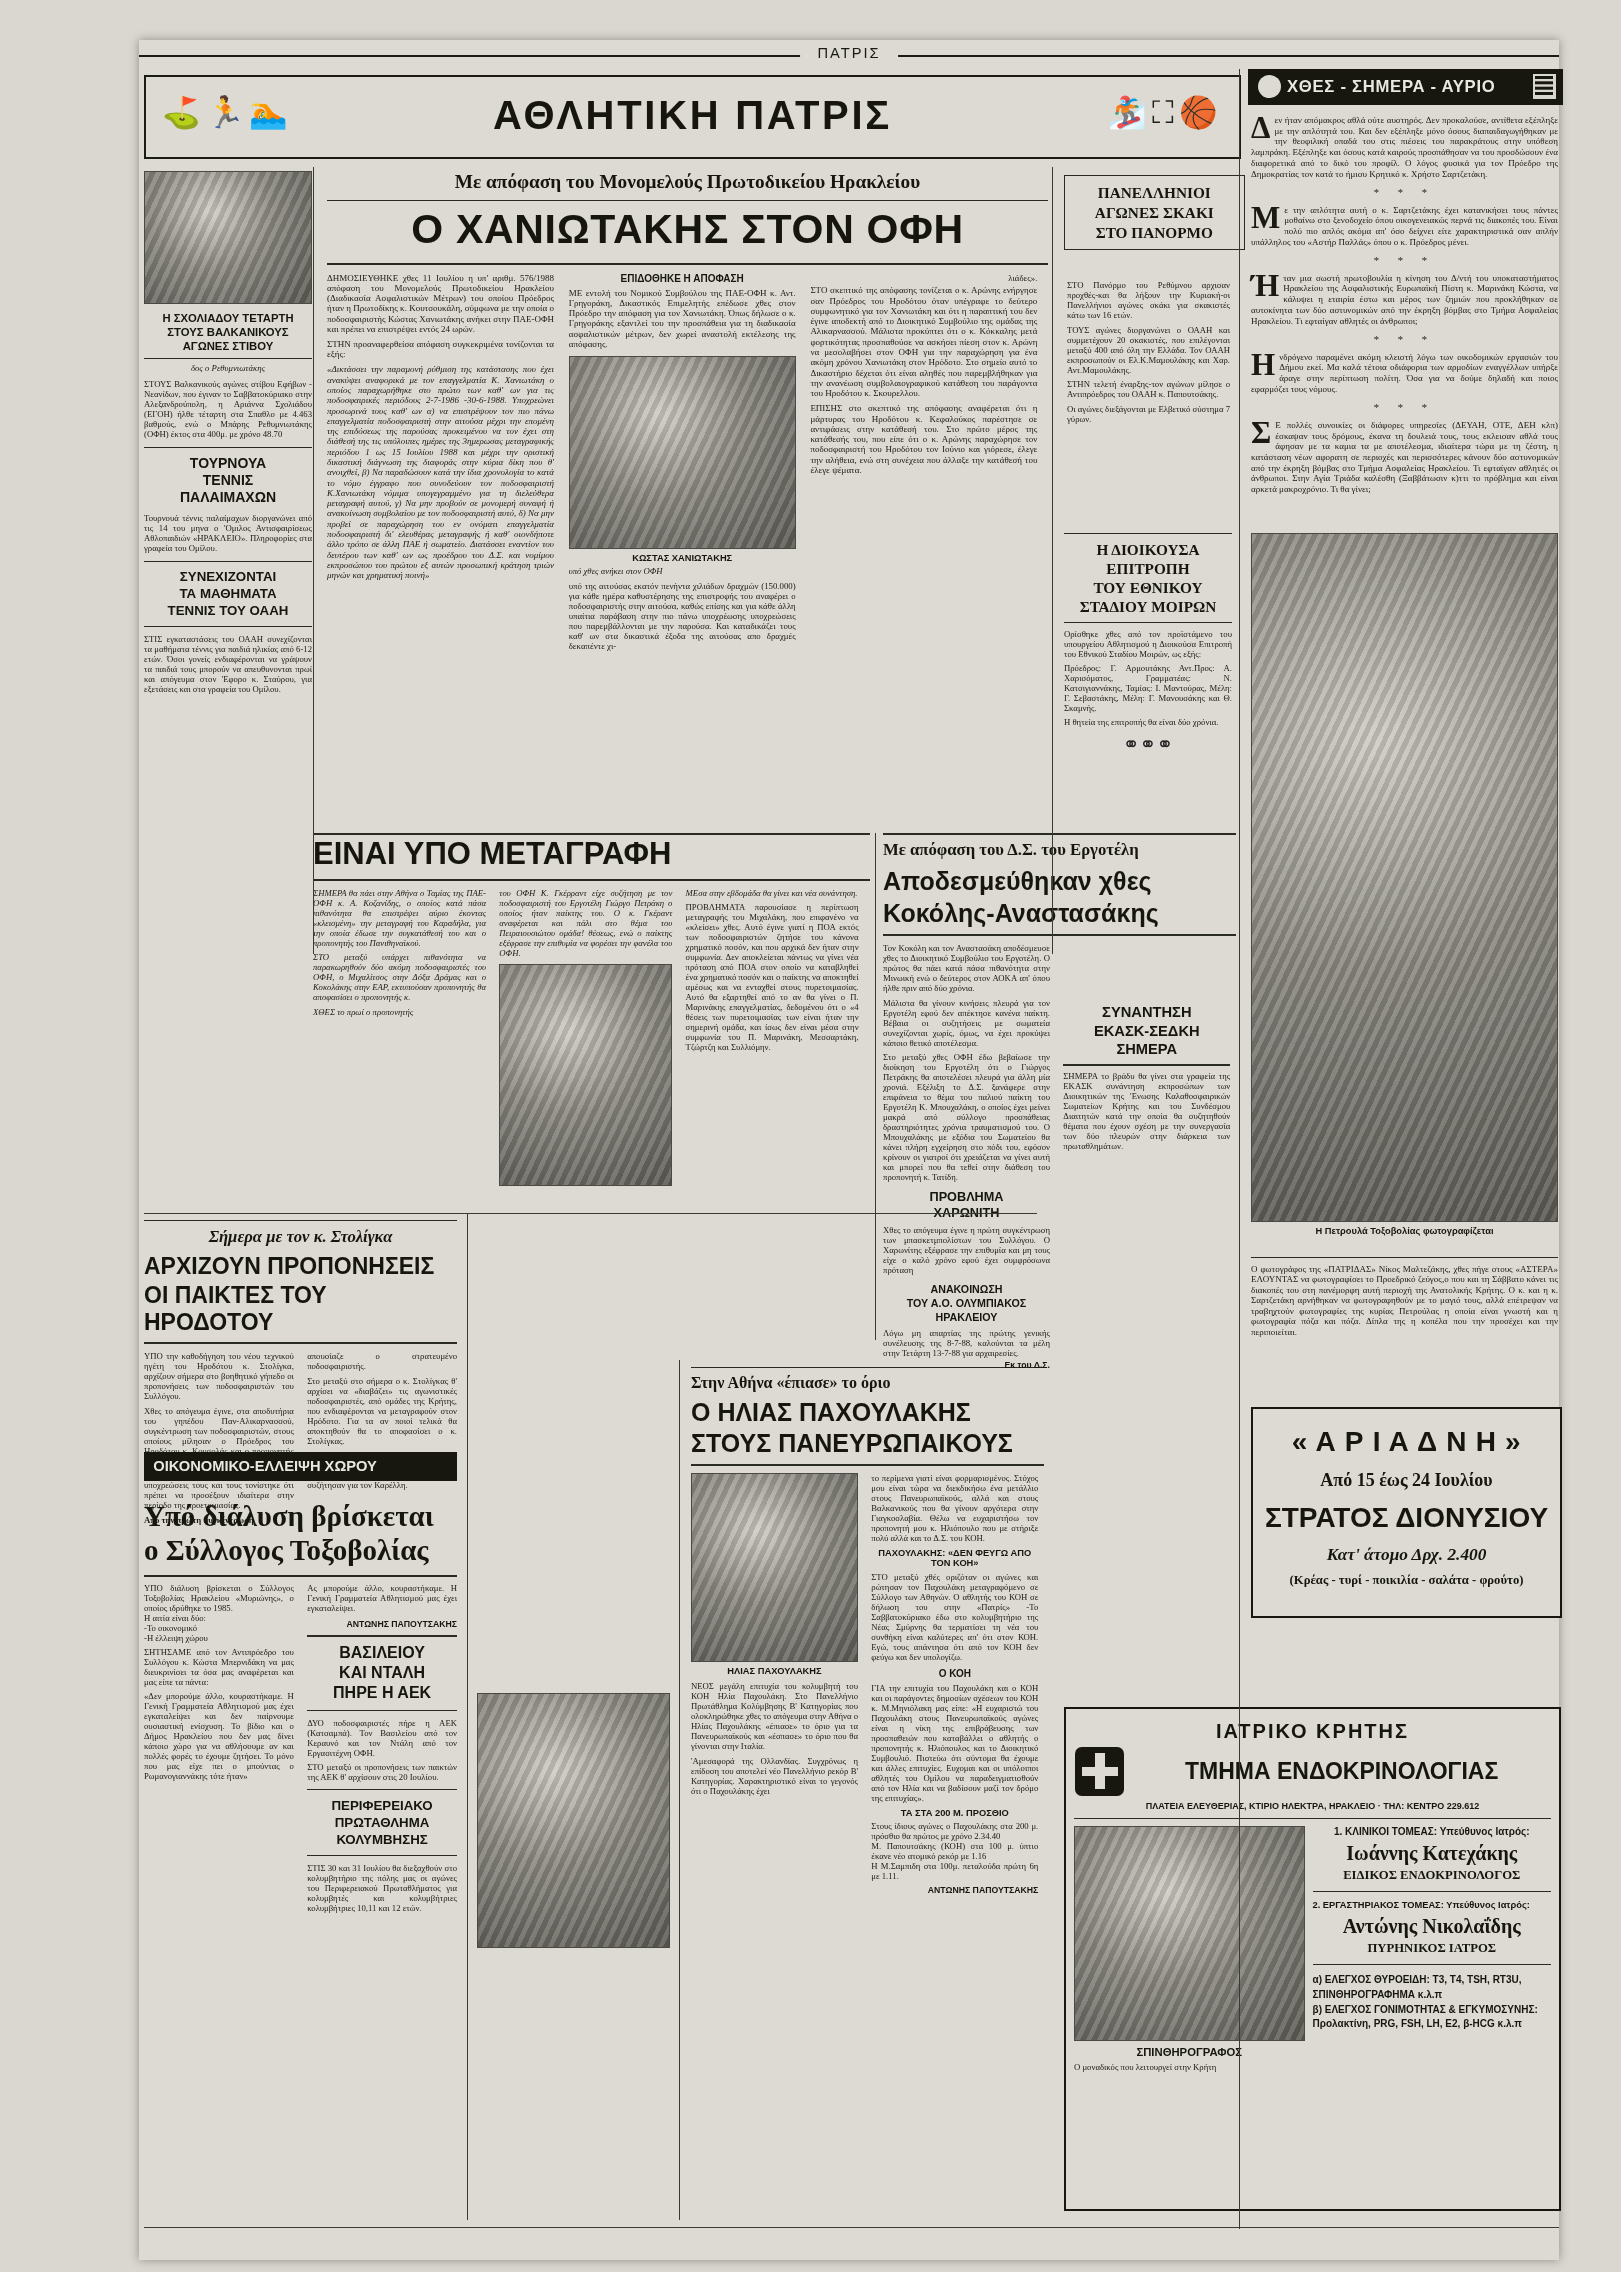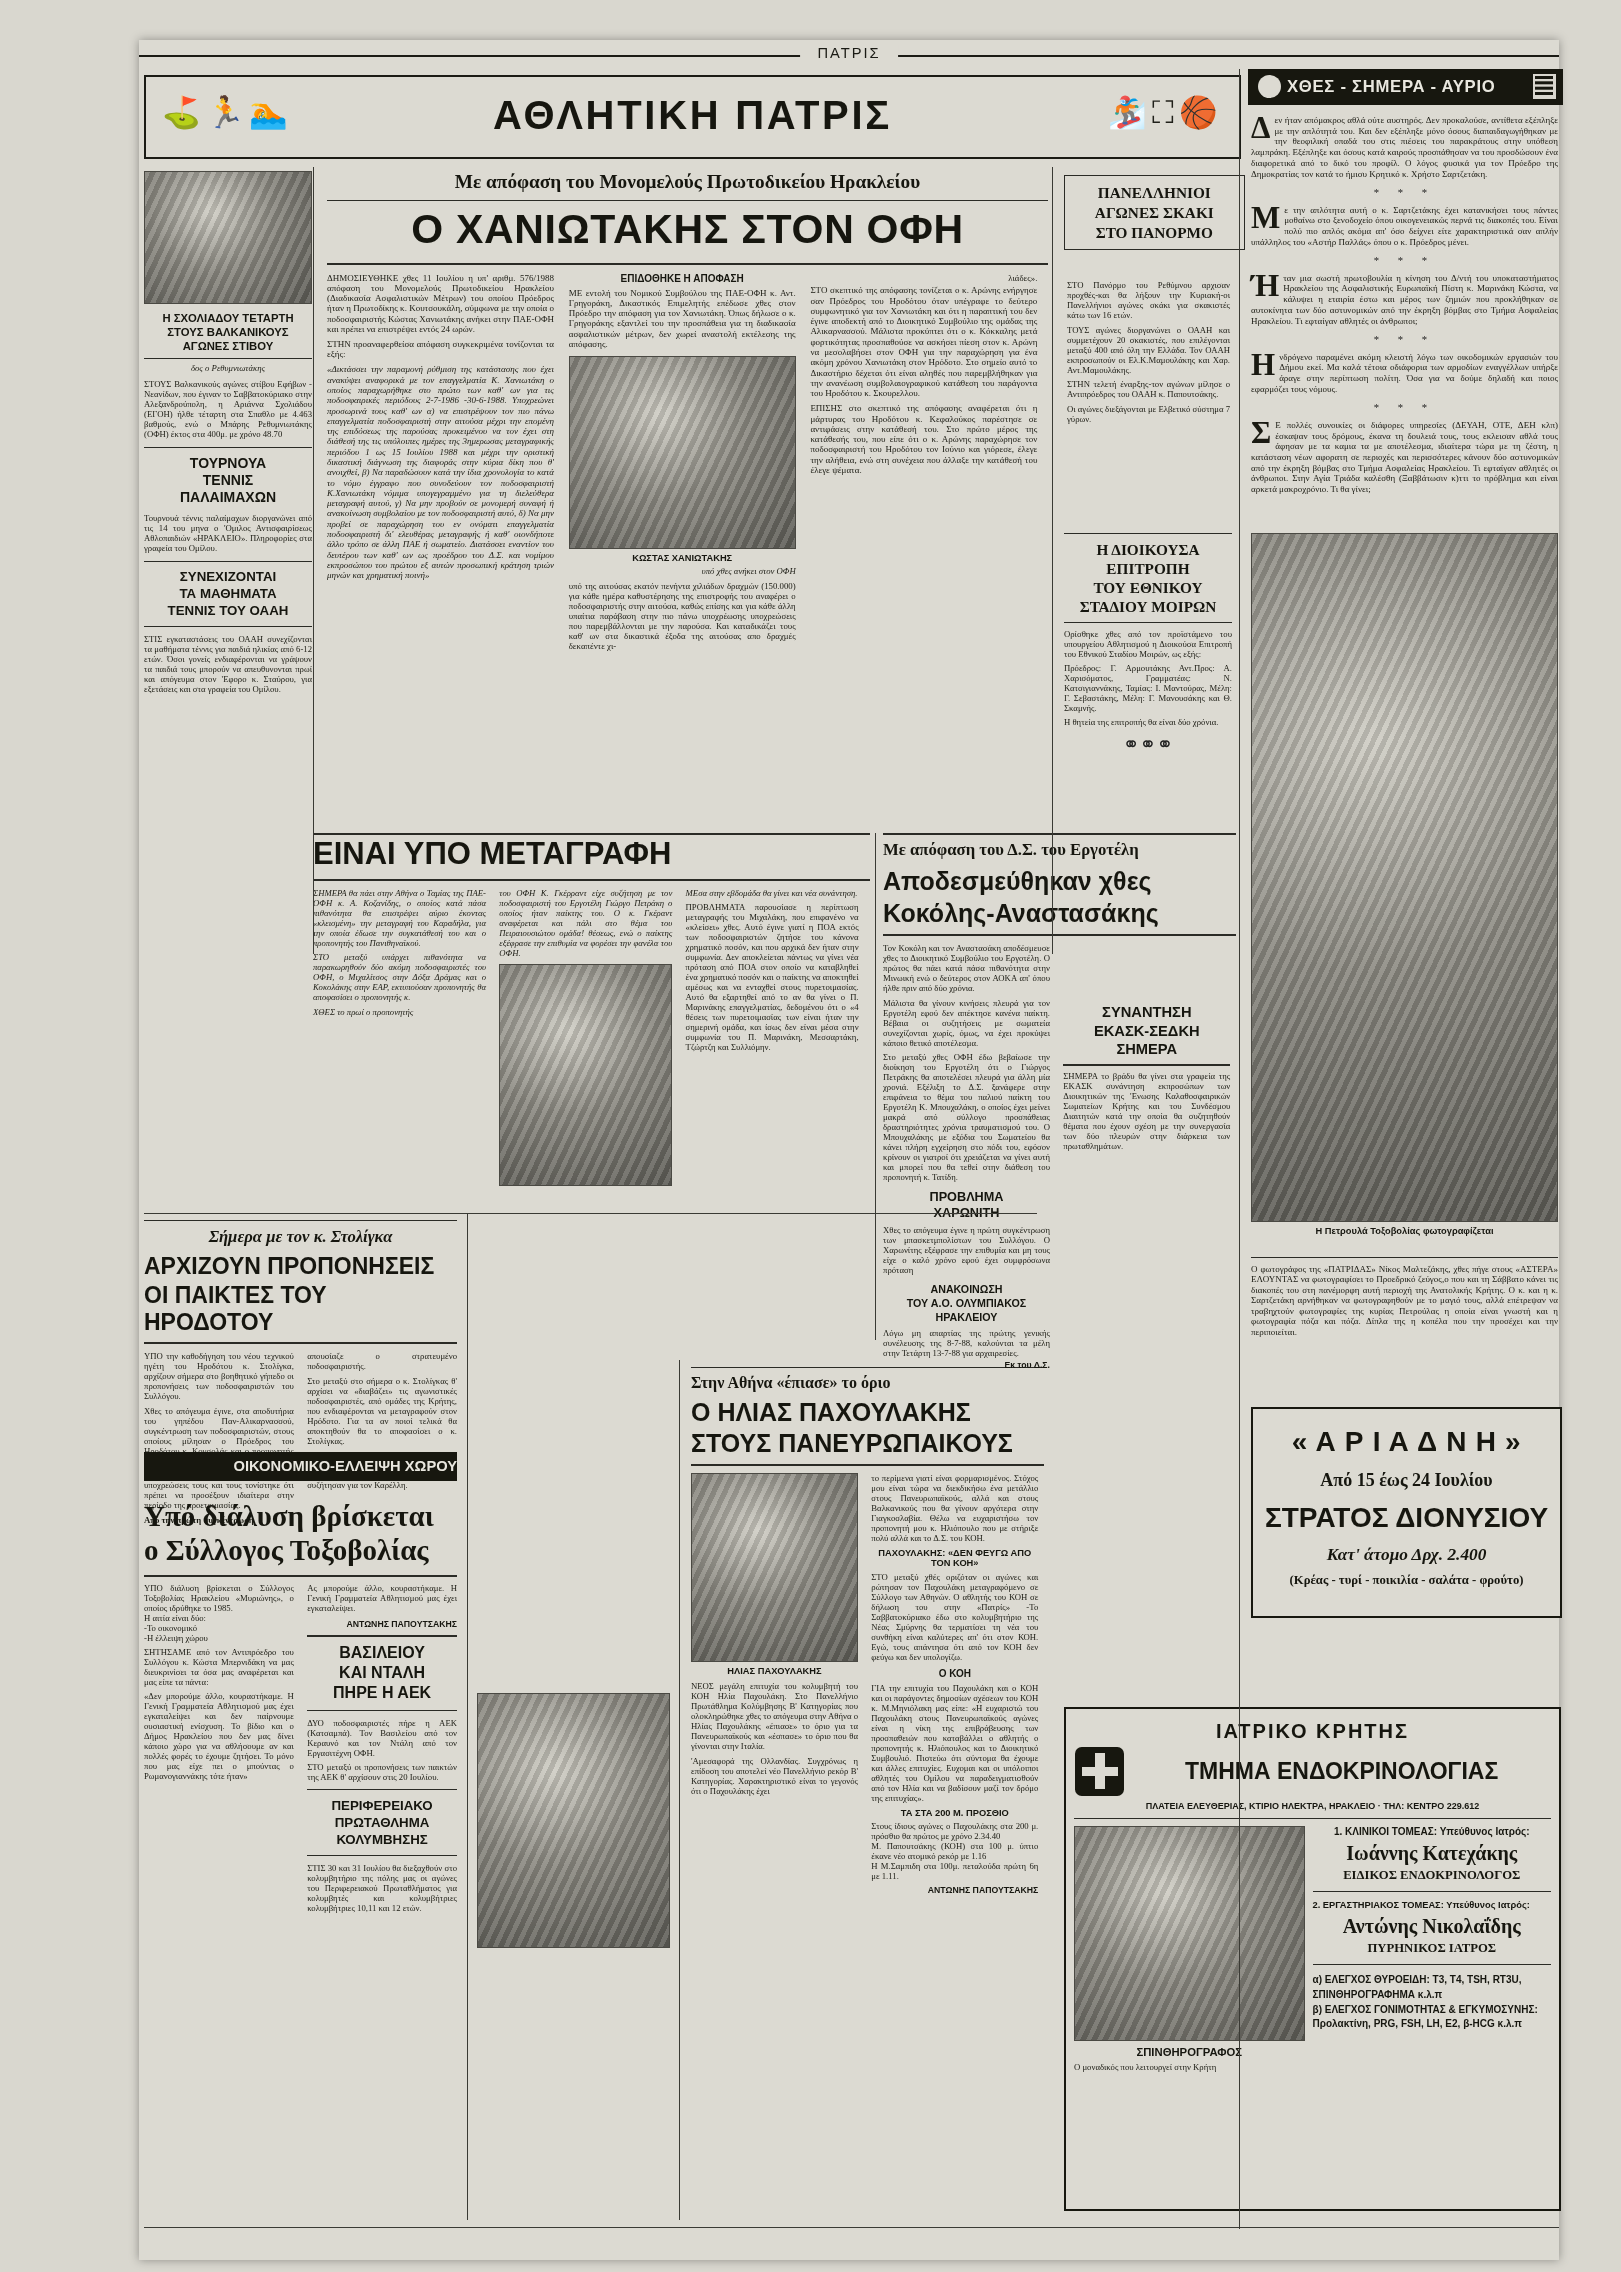--- a/index.html
+++ b/index.html
@@ -110,21 +110,21 @@
         <div class="body" style="font-size:9px;line-height:10.3px;margin-top:4.7px;">ΣΤΗΝ προαναφερθείσα απόφαση συγκεκριμένα τονίζονται τα εξής:</div>
         <div class="body ital" style="font-size:9px;line-height:10.3px;margin-top:4.7px;">«Δικτάσσει την παραμονή ρύθμιση της κατάστασης που έχει ανακύψει αναφορικά με τον επαγγελματία Κ. Χανιωτάκη ο οποίος παραχωρήθηκε στο πρώτο των καθ' ων για τις ποδοσφαιρικές περιόδους 2-7-1986 -30-6-1988. Υποχρεώνει προσωρινά τους καθ' ων α) να επιστρέψουν τον πιο πάνω επαγγελματία ποδοσφαιριστή στην αιτούσα μέχρι την επομένη της επιδόσεως της παρούσας προκειμένου να τον έχει στη διάθεσή της τις υπόλοιπες ημέρες της 3ημερωσας μεταγραφικής περιόδου 1 ως 15 Ιουλίου 1988 και μέχρι την οριστική δικαστική διάγνωση της διαφοράς στην κύρια δίκη που θ' ανοιχθεί, β) Να παραδώσουν κατά την ίδια χρονολογία το κατά το νόμο έγγραφο που συνοδεύουν τον ποδοσφαιριστή Κ.Χανιωτάκη νόμιμα υπογεγραμμένο για τη διελεύθερα μεταγραφή αυτού, γ) Να μην προβούν σε μονομερή συναφή ή ανακοίνωση συμβολαίου με τον ποδοσφαιριστή αυτό, δ) Να μην προβεί σε παραχώρηση του εν ονόματι επαγγελματία ποδοσφαιριστή δι' ελευθέρας μεταγραφής ή καθ' οιονδήποτε άλλο τρόπο σε άλλη ΠΑΕ ή σωματείο. Διατάσσει εναντίον του δευτέρου των καθ' ων ως προέδρου του Δ.Σ. και νομίμου εκπροσώπου του πρώτου εξ αυτών προσωπική κράτηση τριών μηνών και χρηματική ποινή»</div>
       </div>
       <div style="width:227px;">
         <div class="hdl center" style="font-size:10px;margin-bottom:4px;">ΕΠΙΔΟΘΗΚΕ Η ΑΠΟΦΑΣΗ</div>
         <div class="body" style="font-size:9px;line-height:10.3px;">ΜΕ εντολή του Νομικού Συμβούλου της ΠΑΕ-ΟΦΗ κ. Αντ. Γρηγοράκη, Δικαστικός Επιμελητής επέδωσε χθες στον Πρόεδρο την απόφαση για τον Χανιωτάκη. Όπως δήλωσε ο κ. Γρηγοράκης εξαντλεί του την προσπάθεια για τη διαδικασία ασφαλιστικών μέτρων, δεν χωρεί αναστολή εκτέλεσης της απόφασης.</div>
         <div class="photo" style="height:191px;margin-top:6.7px;">
             <div class="g1"></div>
           </div>
         <div class="hdl center" style="font-size:9.3px;margin-top:4px;">ΚΩΣΤΑΣ ΧΑΝΙΩΤΑΚΗΣ</div>
-        <div class="body small" style="margin-top:2.7px;text-align:right;font-style:italic;">υπό χθες ανήκει στον ΟΦΗ</div>
+        <div class="body small" style="margin-top:2.7px;text-align:left;font-style:italic;">υπό χθες ανήκει στον ΟΦΗ</div>
         <div class="body" style="font-size:8.8px;line-height:10px;margin-top:5.3px;">υπό της αιτούσας εκατόν πενήντα χιλιάδων δραχμών (150.000) για κάθε ημέρα καθυστέρησης της επιστροφής του αναφέρει ο ποδοσφαιριστής στην αιτούσα, καθώς επίσης και για κάθε άλλη υπαίτια παράβαση στην πιο πάνω υποχρέωσης υποχρεώσεις που παρεμβάλλονται με την παρούσα. Και καταδικάζει τους καθ' ων στα δικαστικά έξοδα της αιτούσας απο δραχμές δεκαπέντε χι-</div>
       </div>
       <div style="width:227px;">
         <div class="body" style="font-size:8.8px;line-height:10px;text-align:right;">λιάδες».</div>
         <div class="body" style="font-size:9px;line-height:10.3px;margin-top:2.7px;">ΣΤΟ σκεπτικό της απόφασης τονίζεται ο κ. Αρώνης ενήργησε σαν Πρόεδρος του Ηροδότου όταν υπέγραφε το δεύτερο συμφωνητικό για τον Χανιωτάκη και ότι η παραπτική του δεν έγινε αποδεκτή από το Διοικητικό Συμβούλιο της ομάδας της Αλικαρνασσού. Μάλιστα προκύπτει ότι ο κ. Κόκκαλης μετά φορτικότητας προσπαθούσε να ασκήσει πίεση στον κ. Αρώνη να μεσολαβήσει στον ΟΦΗ για την παραχώρηση για ένα ακόμη χρόνου Χανιωτάκη στον Ηρόδοτο. Στο σημείο αυτό το Δικαστήριο δέχεται ότι είναι αληθές που παρεμβλήθηκαν για την ανανέωση συμβολαιογραφικού κατάθεση του παράγοντα του Ηροδότου κ. Σκουρελλου.</div>
         <div class="body" style="font-size:9px;line-height:10.3px;margin-top:4.7px;">ΕΠΙΣΗΣ στο σκεπτικό της απόφασης αναφέρεται ότι η μάρτυρας του Ηροδότου κ. Κεφαλούκος παρέστησε σε αντιφάσεις στην κατάθεσή του. Στο πρώτο μέρος της κατάθεσής του, που είπε ότι ο κ. Αρώνης παραχώρησε τον ποδοσφαιριστή του Ηροδότου τον Ιούνιο και γιόρεσε, έλεγε την αλήθεια, ενώ στη συνέχεια που άλλαξε την κατάθεσή του έλεγε ψέματα.</div>
       </div>
     </div>
   </div>
 
@@ -333,21 +333,21 @@
         <div class="body small" style="margin-top:4.7px;font-weight:bold;">Από την πρώτη συγκέντρωση</div>
       </div>
       <div style="width:150px;">
         <div class="body small">απουσίαζε ο στρατευμένο ποδοσφαιριστής.</div>
         <div class="body small" style="margin-top:4.7px;">Στο μεταξύ στο σήμερα ο κ. Στολίγκας θ' αρχίσει να «διαβάζει» τις αγωνιστικές ποδοσφαιριστές, από ομάδες της Κρήτης, που ενδιαφέρονται να μεταγραφούν στον Ηρόδοτο. Για τα αν ποιοί τελικά θα αποκτηθούν θα το αποφασίσει ο κ. Στολίγκας.</div>
         <div class="body small" style="margin-top:4.7px;">Εκπρόσωποι της Διοίκησης και Ηρόδοτο συναντήθηκαν χθες το βράδυ με την Επιτροπή μεταγραφών του Εργοτέλη και συζήτησαν για τον Καρέλλη.</div>
       </div>
     </div>
   </div>
 
-  <div class="blk invbar" style="left:144px;top:1452px;width:313px;height:29px;text-align:right;">
+  <div class="blk invbar" style="left:144px;top:1452px;width:313px;height:29px;">
     <div class="hdl" style="font-size:14.7px;color:#e9e7df;line-height:29px;padding-left:9.3px;">ΟΙΚΟΝΟΜΙΚΟ-ΕΛΛΕΙΨΗ ΧΩΡΟΥ</div>
   </div>
 
   <div class="blk" style="left:144px;top:1500px;width:313px;">
     <div class="serifhdl" style="font-size:29px;">Υπό διάλυση βρίσκεται</div>
     <div class="serifhdl" style="font-size:29px;margin-top:1.3px;">ο Σύλλογος Τοξοβολίας</div>
     <div style="height:1.3px;background:#2b2b26;margin-top:8px;"></div>
     <div style="display:flex;gap:13.3px;margin-top:6.7px;">
       <div style="width:150px;">
         <div class="body small">ΥΠΟ διάλυση βρίσκεται ο Σύλλογος Τοξοβολίας Ηρακλείου «Μυριώνης», ο οποίος ιδρύθηκε το 1985.</div>

